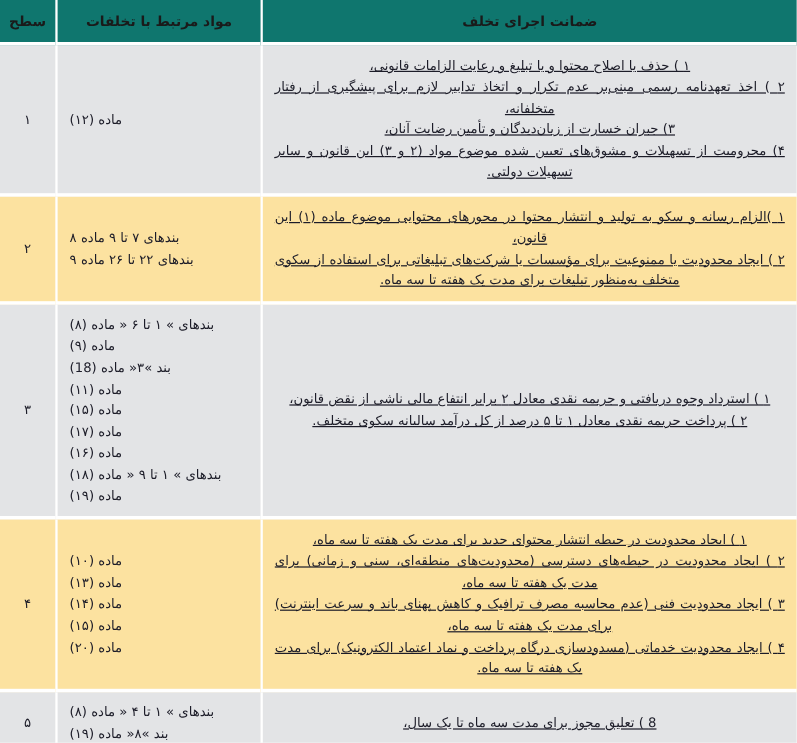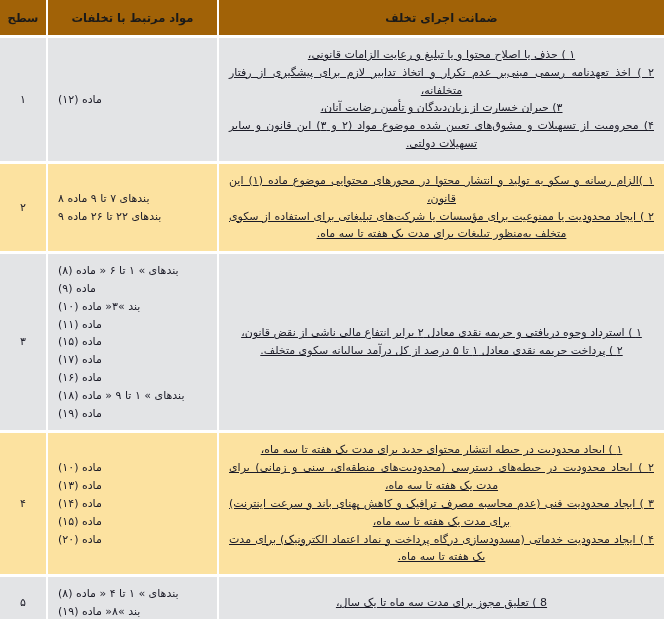--- a/index.html
+++ b/index.html
@@ -23,21 +23,21 @@
     table-layout: fixed;
   }
 
   
   col.col-level   { width: 46px; }
   col.col-refs    { width: 171px; }
   col.col-measure { width: 447px; }
 
   
   .violation-table thead th {
-    background: #a16207;
+    background: #0f766e;
     color: #1a1a1a;
     font-size: 11.5px;
     font-weight: bold;
     text-align: center;
     vertical-align: middle;
     height: 38px;
     padding: 4px 6px;
     border-left: 2px solid #ffffff;
     border-bottom: 3px solid #ffffff;
     box-sizing: border-box;
@@ -138,21 +138,21 @@
         <td class="cell-level">۲</td>
       </tr>
       <tr class="row-gray">
         <td class="cell-measure">
           <span class="measure-line">۱ ) استرداد وجوه دریافتی و جریمه نقدی معادل ۲ برابر انتفاع مالی ناشی از نقض قانون،</span>
           <span class="measure-line">۲ ) پرداخت جریمه نقدی معادل ۱ تا ۵ درصد از کل درآمد سالیانه سکوی متخلف.</span>
         </td>
         <td class="cell-refs">
           <span class="ref-line">بندهای » ۱ تا ۶ « ماده (۸)</span>
           <span class="ref-line">ماده (۹)</span>
-          <span class="ref-line">بند »۳« ماده (۱۰)</span>
+          <span class="ref-line">بند »۳« ماده (18)</span>
           <span class="ref-line">ماده (۱۱)</span>
           <span class="ref-line">ماده (۱۵)</span>
           <span class="ref-line">ماده (۱۷)</span>
           <span class="ref-line">ماده (۱۶)</span>
           <span class="ref-line">بندهای » ۱ تا ۹ « ماده (۱۸)</span>
           <span class="ref-line">ماده (۱۹)</span>
         </td>
         <td class="cell-level">۳</td>
       </tr>
       <tr class="row-cream">

